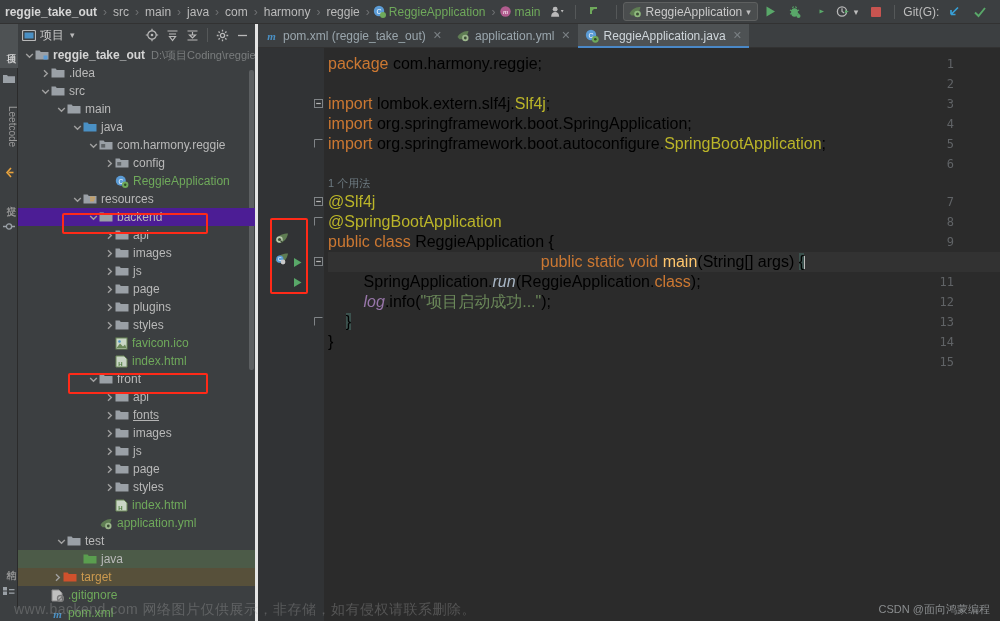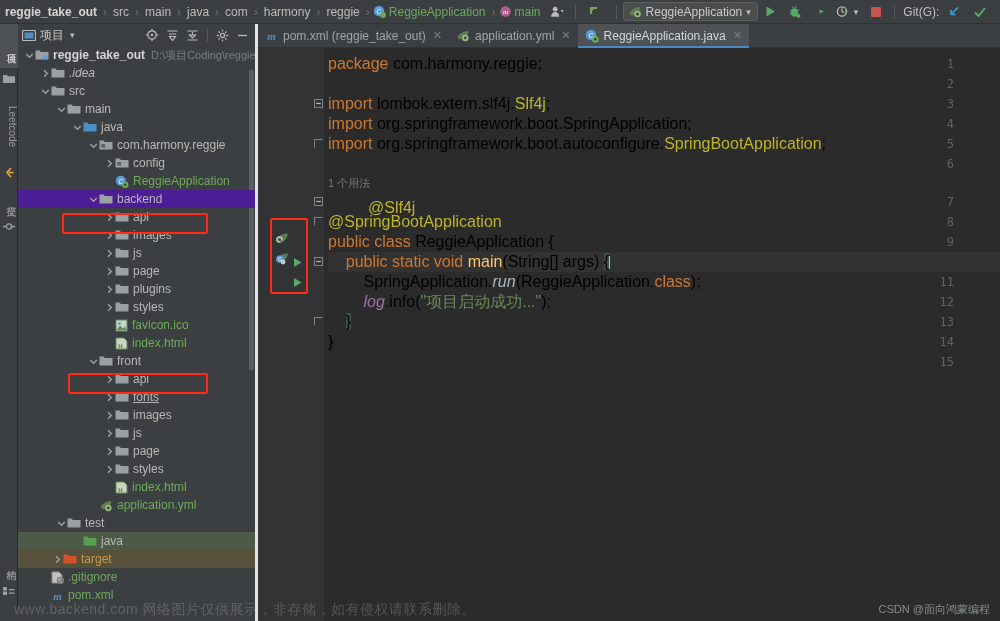--- a/index.html
+++ b/index.html
@@ -122,21 +122,21 @@
   .lnum {
     position: absolute; right: 46px; width: 40px; text-align: right;
     font-family: "DejaVu Sans Mono", "Liberation Mono", monospace;
     font-size: 12px; color: #606366;
   }
   .fold {
     position: absolute; left: 56px;
     font-family: "DejaVu Sans Mono", monospace; font-size: 11px; color: #888b8d;
   }
   .cline { height: 20px; line-height: 20px; white-space: pre; }
-  .cline.hl { background: #323232; }
+  .cline.hl { background: #323232; text-align: center; }
   .kw { color: #cc7832; }
   .str { color: #6a8759; }
   .ann { color: #bbb529; }
   .typ { color: #ffc66d; }
   .fld { color: #9876aa; font-style: italic; }
   .stat { color: #a9b7c6; font-style: italic; }
   .hint { color: #6e7b82; font-size: 11px; font-family: "Liberation Sans", sans-serif; }
   .brace-hl { background: #3b514d; }
   .caret { display:inline-block; width:1px; height:13px; background:#bbbbbb; vertical-align:-2px; }
 
@@ -404,21 +404,21 @@
             </span>
             <span class="ficon">
               <svg width="14" height="12" viewBox="0 0 14 12">
                 <path d="M0.5 1.6 L4.6 1.6 L5.8 3.1 L13.5 3.1 L13.5 10.6 L0.5 10.6 Z" fill="#9aa0a6"></path>
                 <rect x="8.5" y="6.5" width="4" height="4" fill="#5b9bd5"></rect>
               </svg>
             </span>
             <span class="label bold">reggie_take_out</span>
             <span class="sub">D:\项目Coding\reggie_</span>
           </div>
-          <div class="row" style="padding-left: 22px; font-style: italic;">
+          <div class="row" style="padding-left: 22px;">
             <span class="arrow">
               <svg width="9" height="9" viewBox="0 0 9 9">
                 <path d="M3 1.2 L6.3 4.5 L3 7.8" stroke="#a0a0a0" stroke-width="1.4" fill="none"></path>
               </svg>
             </span>
             <span class="ficon">
               <svg width="14" height="12" viewBox="0 0 14 12">
                 <path d="M0.5 1.6 L4.6 1.6 L5.8 3.1 L13.5 3.1 L13.5 10.6 L0.5 10.6 Z" fill="#9aa0a6"></path>
               </svg>
             </span>
@@ -495,20 +495,34 @@
             <span class="arrow"></span>
             <span class="ficon">
               <svg width="14" height="13" viewBox="0 0 14 13">
                 <circle cx="5.8" cy="5.8" r="5" fill="#5b9bd5"></circle>
                 <text x="5.8" y="8.8" font-size="6.5" fill="#fff" text-anchor="middle" font-family="sans-serif">C</text>
                 <circle cx="10.2" cy="9.8" r="3.2" fill="#6fa95b"></circle>
                 <circle cx="10.2" cy="9.8" r="1.2" fill="#2e4a24"></circle>
               </svg>
             </span>
             <span class="label green">ReggieApplication</span>
+          </div>
+          <div class="row" style="padding-left: 54px;">
+            <span class="arrow">
+              <svg width="9" height="9" viewBox="0 0 9 9">
+                <path d="M1.2 3 L4.5 6.3 L7.8 3" stroke="#a0a0a0" stroke-width="1.4" fill="none"></path>
+              </svg>
+            </span>
+            <span class="ficon">
+              <svg width="14" height="12" viewBox="0 0 14 12">
+                <path d="M0.5 1.6 L4.6 1.6 L5.8 3.1 L13.5 3.1 L13.5 10.6 L0.5 10.6 Z" fill="#9aa0a6"></path>
+                <path d="M7 4.2 L12 4.2 M7 6 L12 6 M7 7.8 L11 7.8" stroke="#d9a14b" stroke-width="1"></path>
+              </svg>
+            </span>
+            <span class="label">resources</span>
           </div>
           <div class="row selected" style="padding-left: 70px;">
             <span class="arrow">
               <svg width="9" height="9" viewBox="0 0 9 9">
                 <path d="M1.2 3 L4.5 6.3 L7.8 3" stroke="#a0a0a0" stroke-width="1.4" fill="none"></path>
               </svg>
             </span>
             <span class="ficon">
               <svg width="14" height="12" viewBox="0 0 14 12">
                 <path d="M0.5 1.6 L4.6 1.6 L5.8 3.1 L13.5 3.1 L13.5 10.6 L0.5 10.6 Z" fill="#9aa0a6"></path>
@@ -867,21 +881,21 @@
           <div class="lnum" style="top: 304px; height: 20px; line-height: 20px;">15</div>
         </div>
       <div id="code-lines">
           <div class="cline" style="position: absolute; left: 70px; right: 0px; top: 6px;"><span class="kw">package</span><span> com.harmony.reggie;</span></div>
           <div class="cline" style="position: absolute; left: 70px; right: 0px; top: 26px;"></div>
           <div class="cline" style="position: absolute; left: 70px; right: 0px; top: 46px;"><span class="kw">import</span><span> lombok.extern.slf4j.</span><span class="ann">Slf4j</span><span>;</span></div>
           <div class="cline" style="position: absolute; left: 70px; right: 0px; top: 66px;"><span class="kw">import</span><span> org.springframework.boot.SpringApplication;</span></div>
           <div class="cline" style="position: absolute; left: 70px; right: 0px; top: 86px;"><span class="kw">import</span><span> org.springframework.boot.autoconfigure.</span><span class="ann">SpringBootApplication</span><span>;</span></div>
           <div class="cline" style="position: absolute; left: 70px; right: 0px; top: 106px;"></div>
           <div class="hint" style="position: absolute; left: 70px; top: 126px; height: 18px; line-height: 18px;">1 个用法</div>
-          <div class="cline" style="position: absolute; left: 70px; right: 0px; top: 150px; margin-left: 40px;"><span class="ann">@Slf4j</span></div>
+          <div class="cline" style="position: absolute; left: 70px; right: 0px; top: 144px;"><span class="ann">@Slf4j</span></div>
           <div class="cline" style="position: absolute; left: 70px; right: 0px; top: 164px;"><span class="ann">@SpringBootApplication</span></div>
           <div class="cline" style="position: absolute; left: 70px; right: 0px; top: 184px;"><span class="kw">public</span><span> </span><span class="kw">class</span><span> ReggieApplication {</span></div>
           <div class="cline hl" style="position: absolute; left: 70px; right: 0px; top: 204px;"><span>    </span><span class="kw">public</span><span> </span><span class="kw">static</span><span> </span><span class="kw">void</span><span> </span><span class="typ">main</span><span>(String[] args) </span><span class="brace-hl">{</span><span class="caret"></span></div>
           <div class="cline" style="position: absolute; left: 70px; right: 0px; top: 224px;"><span>        SpringApplication.</span><span class="stat">run</span><span>(ReggieApplication.</span><span class="kw">class</span><span>);</span></div>
           <div class="cline" style="position: absolute; left: 70px; right: 0px; top: 244px;"><span>        </span><span class="fld">log</span><span>.info(</span><span class="str">"项目启动成功..."</span><span>);</span></div>
           <div class="cline" style="position: absolute; left: 70px; right: 0px; top: 264px;"><span>    </span><span class="brace-hl">}</span></div>
           <div class="cline" style="position: absolute; left: 70px; right: 0px; top: 284px;"><span>}</span></div>
           <div class="cline" style="position: absolute; left: 70px; right: 0px; top: 304px;"></div>
         </div>
 

